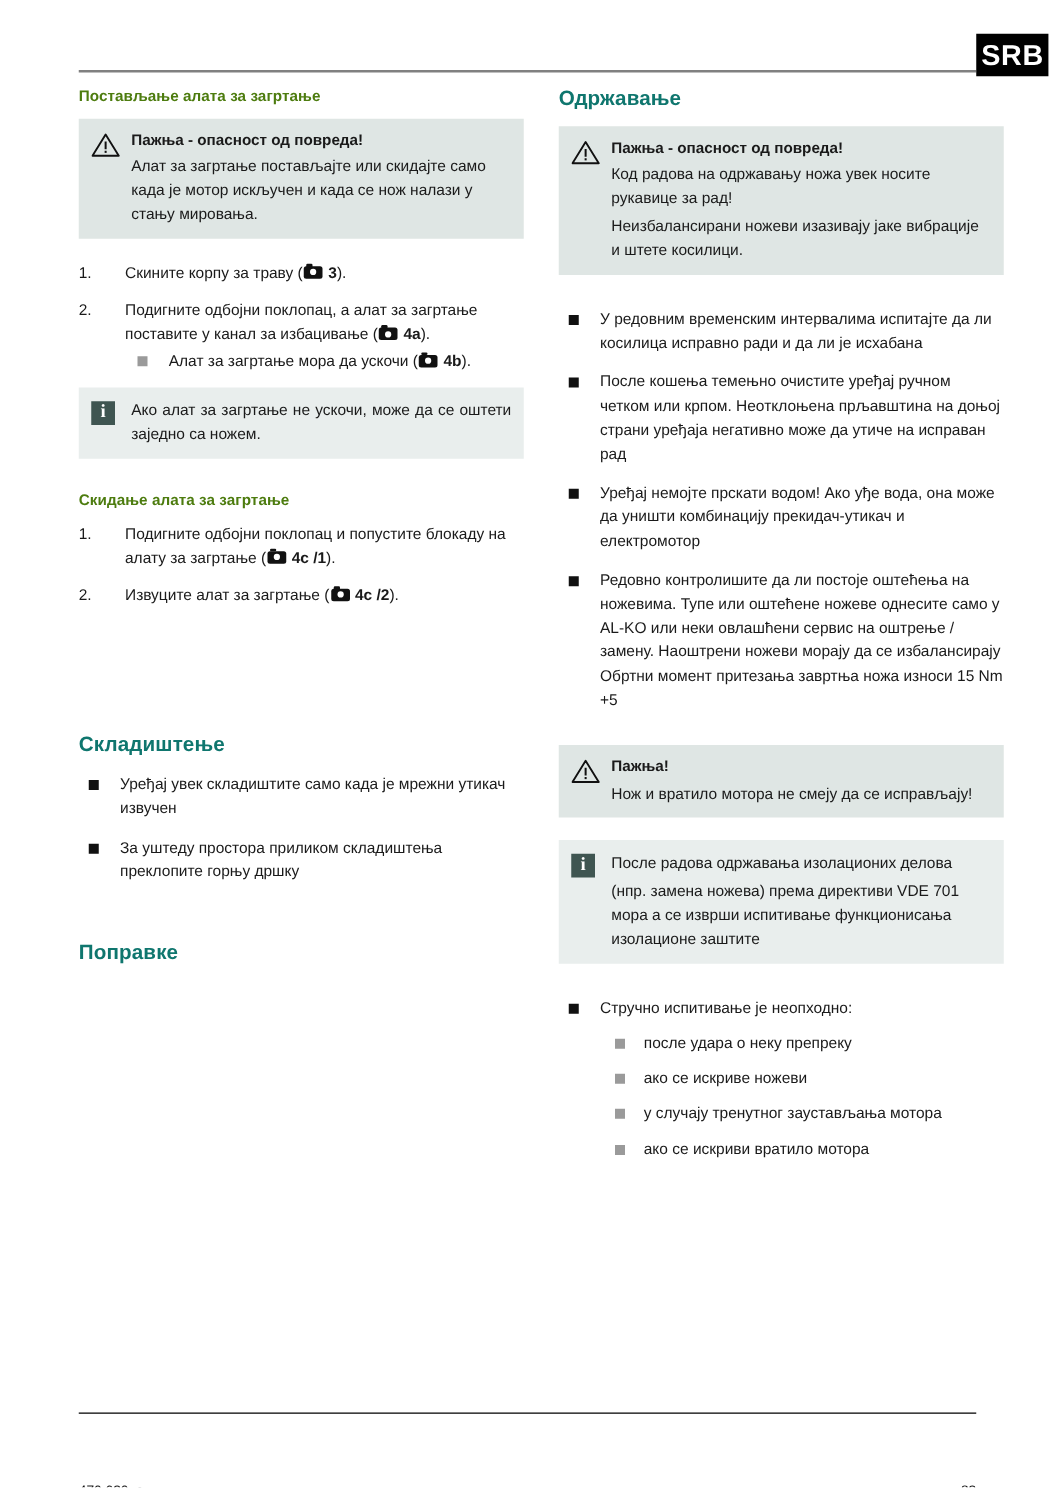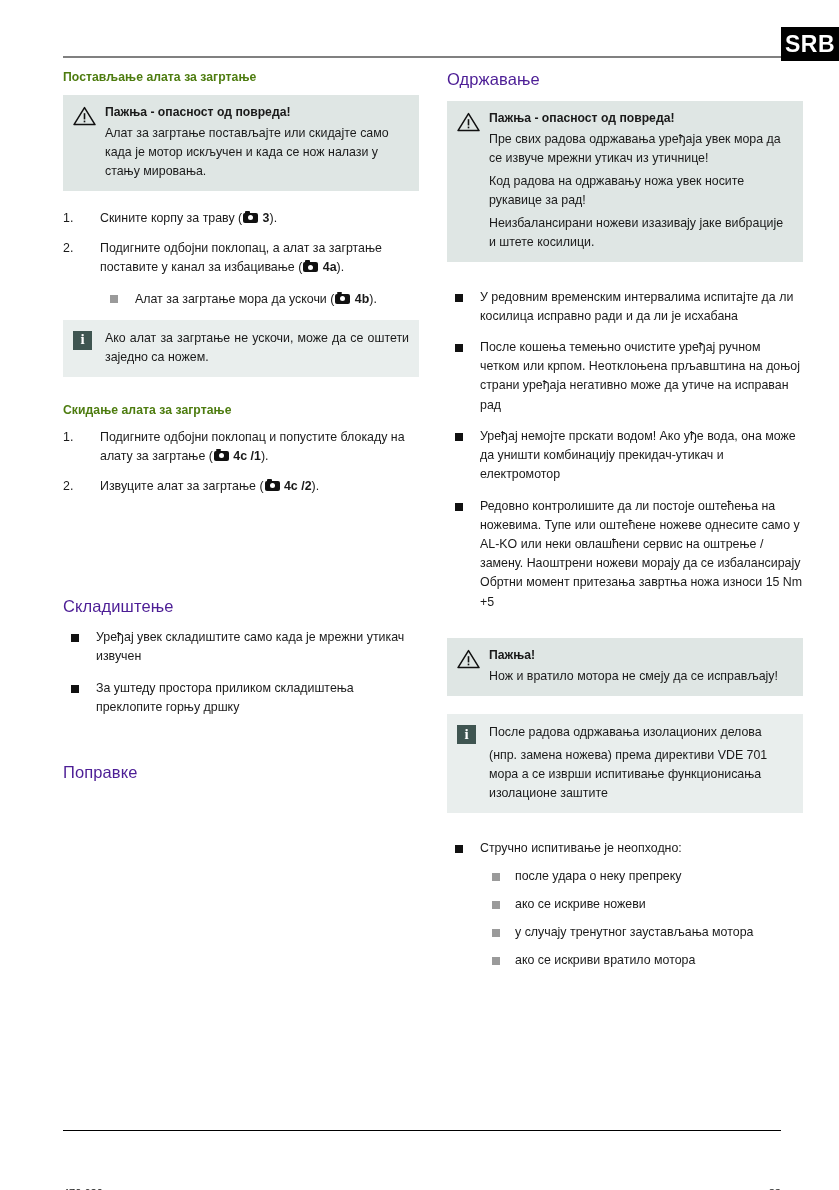--- a/index.html
+++ b/index.html
@@ -51,24 +51,24 @@
     position: absolute;
     top: 70px;
     width: 356px;
   }
   .col-left  { left: 63px; }
   .col-right { left: 447px; }
 
   
   h2.section-title {
     font-size: 16.5px;
-    font-weight: normal;
+    font-weight: bold;
     margin: 0 0 12px 0;
     letter-spacing: 0.1px;
-    color: #4c1d95;
+    color: #0f766e;
   }
   h3.sub-title {
     font-size: 12.2px;
     font-weight: bold;
     margin: 0 0 11px 0;
     letter-spacing: 0.05px;
     color: #4d7c0f;
   }
   .gap-sm  { height: 14px; }
   .gap-md  { height: 22px; }
@@ -178,21 +178,21 @@
   }
   ul.sq-list.nested > li::before {
     background: #9a9a9a;
     left: 12px;
   }
 
   
   .sub-bullet {
     position: relative;
     padding-left: 35px;
-    margin-top: 12px;
+    margin-top: 2px;
     font-size: 12.4px;
     line-height: 1.55;
   }
   .sub-bullet::before {
     content: "";
     position: absolute;
     left: 10px;
     top: 5px;
     width: 8px;
     height: 8px;
@@ -333,21 +333,20 @@
     <div class="callout">
       <div class="callout-icon">
         <svg class="warn-tri" width="23" height="20" viewBox="0 0 23 20" aria-hidden="true">
           <path d="M11.5 1.6 L22 18.6 L1 18.6 Z" fill="none" stroke="#111" stroke-width="1.5" stroke-linejoin="round"></path>
           <rect x="10.7" y="7.2" width="1.6" height="6.2" fill="#111"></rect>
           <rect x="10.7" y="14.6" width="1.6" height="1.7" fill="#111"></rect>
         </svg>
       </div>
       <div class="callout-body">
         <p class="callout-title">Пажња - опасност од повреда!</p>
-        <p class="callout-line">Пре свих радова одржавања уређаја увек мора да се извуче мрежни утикач из утичнице!</p>
         <p class="callout-line">Код радова на одржавању ножа увек носите рукавице за рад!</p>
         <p class="callout-line">Неизбалансирани ножеви изазивају јаке вибрације и штете косилици.</p>
       </div>
     </div>
 
     <div class="gap-md"></div>
 
     <ul class="sq-list">
       <li>У редовним временским интервалима испитајте да ли косилица исправно ради и да ли је исхабана</li>
       <li>После кошења темењно очистите уређај ручном четком или крпом. Неотклоњена прљавштина на доњој страни уређаја негативно може да утиче на исправан рад</li>

